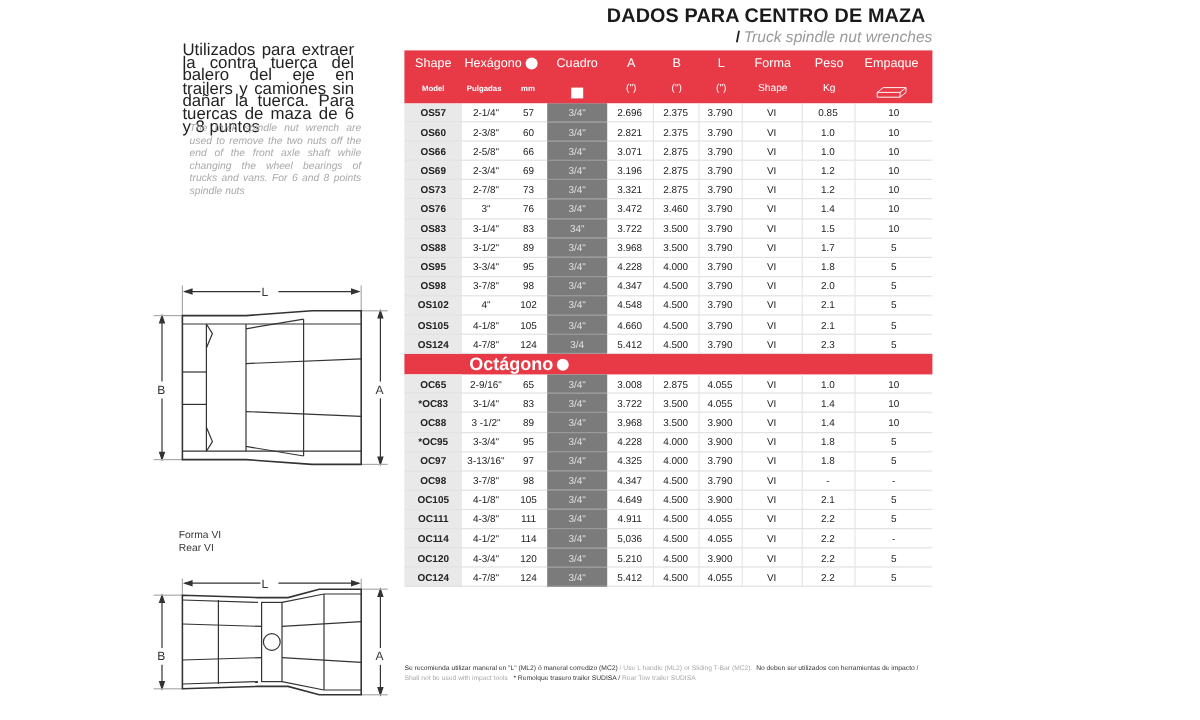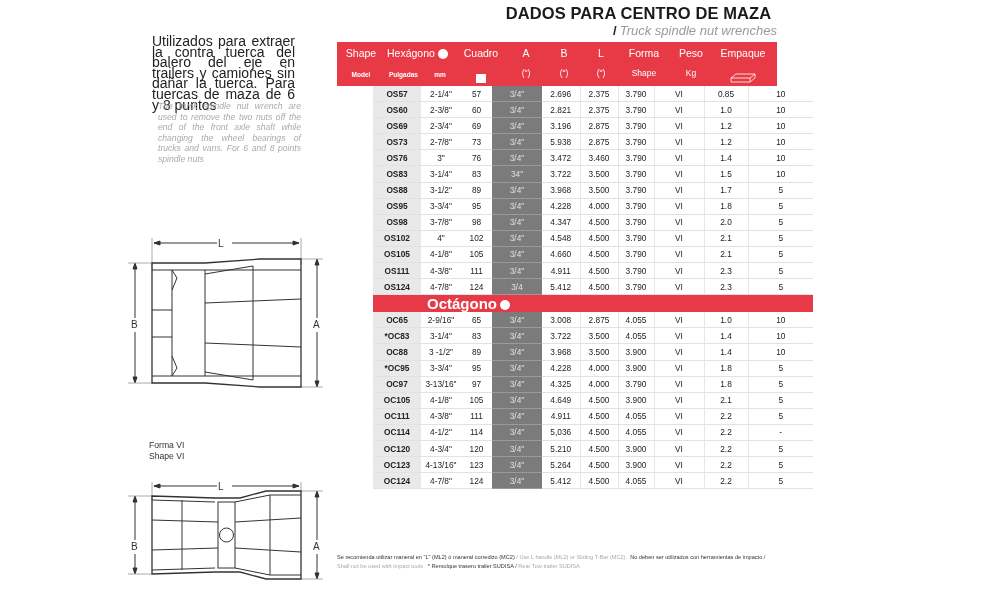--- a/index.html
+++ b/index.html
@@ -10,21 +10,21 @@
   .desc-es { position:absolute; left:152px; top:36px; width:143px; font-size:14px; line-height:10.6px; color:#222; text-align:justify; }
   .desc-en { position:absolute; left:158px; top:101px; width:143px; font-size:8.6px; line-height:10.6px; color:#aaa; font-style:italic; text-align:justify; }
   .shape-label { position:absolute; left:149px; top:440px; font-size:8.6px; line-height:10.6px; color:#333; }
   .drawing { position:absolute; }
   .table-wrap { position:absolute; left:337px; top:42px; width:440px; }
   .hdr { background:#e83a46; color:#fff; height:44px; position:relative; }
   .hdr span { position:absolute; text-align:center; }
   .h1 { top:5px; font-size:10.5px; }
   .h2 { top:26px; font-size:8.5px; }
   .h2s { top:29px; font-size:6.5px; font-weight:bold; }
-  table { border-collapse:collapse; width:440px; table-layout:fixed;margin-left:36px; }
+  table { border-collapse:collapse; width:440px; table-layout:fixed; }
   td { height:15.1px; padding:0; font-size:8.3px; text-align:center; border-bottom:1px solid #e2e2e2; color:#222; }
   td.model { background:#e9e9e9; font-weight:bold; }
   td.cuad { background:#7b7b7b; color:#e0e0e0; border-bottom:1px solid #9a9a9a; }
   tr td.rb { border-right:1px solid #e6e6e6; }
   .octa td { background:#e83a46; color:#fff; height:13px; font-weight:bold; font-size:15px; border-bottom:none; }
   .dot { display:inline-block; width:10px; height:10px; background:#fff; border-radius:50%; vertical-align:middle; margin-left:3px; }
   .square { display:inline-block; width:10px; height:9px; background:#fff; }
   .footnote { position:absolute; left:337px; top:553px; width:440px; font-size:5.6px; line-height:9px; color:#333; }
   .footnote .en { color:#aaa; }
 </style>
@@ -72,21 +72,21 @@
     <path d="M52,40 L57,48 L52,60"></path>
       <path d="M52,126 L57,138 L52,146"></path>
   </g>
   <text x="98" y="17" font-size="10" fill="#333">L</text>
   <text x="11" y="98" font-size="10" fill="#333">B</text>
   <text x="193" y="98" font-size="10" fill="#333">A</text>
 </svg>
 
 <div class="shape-label">
   <div>Forma VI</div>
-  <div>Shape VI</div>
+  <div>Rear VI</div>
 </div>
 
 <svg class="drawing" style="left:120px;top:480px" width="210" height="120" viewBox="0 0 210 120">
   <g stroke="#333" fill="none" stroke-width="1">
     <line x1="32" y1="2" x2="32" y2="20" stroke="#aaa"></line>
     <line x1="181" y1="2" x2="181" y2="12" stroke="#aaa"></line>
     <line x1="34" y1="6" x2="97" y2="6"></line>
       <polygon points="34,6 40,4 40,8" fill="#333"></polygon>
     <line x1="112" y1="6" x2="179" y2="6"></line>
       <polygon points="179,6 173,4 173,8" fill="#333"></polygon>
@@ -181,37 +181,49 @@
           <td>60</td>
           <td class="cuad">3/4"</td>
           <td class="rb">2.821</td>
           <td class="rb">2.375</td>
           <td class="rb">3.790</td>
           <td class="rb">VI</td>
           <td class="rb">1.0</td>
           <td>10</td>
         </tr>
         <tr>
+          <td class="model">OS66</td>
+          <td>2-5/8"</td>
+          <td>66</td>
+          <td class="cuad">3/4"</td>
+          <td class="rb">3.071</td>
+          <td class="rb">2.875</td>
+          <td class="rb">3.790</td>
+          <td class="rb">VI</td>
+          <td class="rb">1.0</td>
+          <td>10</td>
+        </tr>
+        <tr>
           <td class="model">OS69</td>
           <td>2-3/4"</td>
           <td>69</td>
           <td class="cuad">3/4"</td>
           <td class="rb">3.196</td>
           <td class="rb">2.875</td>
           <td class="rb">3.790</td>
           <td class="rb">VI</td>
           <td class="rb">1.2</td>
           <td>10</td>
         </tr>
         <tr>
           <td class="model">OS73</td>
           <td>2-7/8"</td>
           <td>73</td>
           <td class="cuad">3/4"</td>
-          <td class="rb">5.938</td>
+          <td class="rb">3.321</td>
           <td class="rb">2.875</td>
           <td class="rb">3.790</td>
           <td class="rb">VI</td>
           <td class="rb">1.2</td>
           <td>10</td>
         </tr>
         <tr>
           <td class="model">OS76</td>
           <td>3"</td>
           <td>76</td>
@@ -286,32 +298,20 @@
         <tr>
           <td class="model">OS105</td>
           <td>4-1/8"</td>
           <td>105</td>
           <td class="cuad">3/4"</td>
           <td class="rb">4.660</td>
           <td class="rb">4.500</td>
           <td class="rb">3.790</td>
           <td class="rb">VI</td>
           <td class="rb">2.1</td>
-          <td>5</td>
-        </tr>
-        <tr>
-          <td class="model">OS111</td>
-          <td>4-3/8"</td>
-          <td>111</td>
-          <td class="cuad">3/4"</td>
-          <td class="rb">4.911</td>
-          <td class="rb">4.500</td>
-          <td class="rb">3.790</td>
-          <td class="rb">VI</td>
-          <td class="rb">2.3</td>
           <td>5</td>
         </tr>
         <tr>
           <td class="model">OS124</td>
           <td>4-7/8"</td>
           <td>124</td>
           <td class="cuad">3/4</td>
           <td class="rb">5.412</td>
           <td class="rb">4.500</td>
           <td class="rb">3.790</td>
@@ -381,20 +381,32 @@
           <td>97</td>
           <td class="cuad">3/4"</td>
           <td class="rb">4.325</td>
           <td class="rb">4.000</td>
           <td class="rb">3.790</td>
           <td class="rb">VI</td>
           <td class="rb">1.8</td>
           <td>5</td>
         </tr>
         <tr>
+          <td class="model">OC98</td>
+          <td>3-7/8"</td>
+          <td>98</td>
+          <td class="cuad">3/4"</td>
+          <td class="rb">4.347</td>
+          <td class="rb">4.500</td>
+          <td class="rb">3.790</td>
+          <td class="rb">VI</td>
+          <td class="rb">-</td>
+          <td>-</td>
+        </tr>
+        <tr>
           <td class="model">OC105</td>
           <td>4-1/8"</td>
           <td>105</td>
           <td class="cuad">3/4"</td>
           <td class="rb">4.649</td>
           <td class="rb">4.500</td>
           <td class="rb">3.900</td>
           <td class="rb">VI</td>
           <td class="rb">2.1</td>
           <td>5</td>
@@ -422,32 +434,20 @@
           <td class="rb">VI</td>
           <td class="rb">2.2</td>
           <td>-</td>
         </tr>
         <tr>
           <td class="model">OC120</td>
           <td>4-3/4"</td>
           <td>120</td>
           <td class="cuad">3/4"</td>
           <td class="rb">5.210</td>
-          <td class="rb">4.500</td>
-          <td class="rb">3.900</td>
-          <td class="rb">VI</td>
-          <td class="rb">2.2</td>
-          <td>5</td>
-        </tr>
-        <tr>
-          <td class="model">OC123</td>
-          <td>4-13/16"</td>
-          <td>123</td>
-          <td class="cuad">3/4"</td>
-          <td class="rb">5.264</td>
           <td class="rb">4.500</td>
           <td class="rb">3.900</td>
           <td class="rb">VI</td>
           <td class="rb">2.2</td>
           <td>5</td>
         </tr>
         <tr>
           <td class="model">OC124</td>
           <td>4-7/8"</td>
           <td>124</td>

